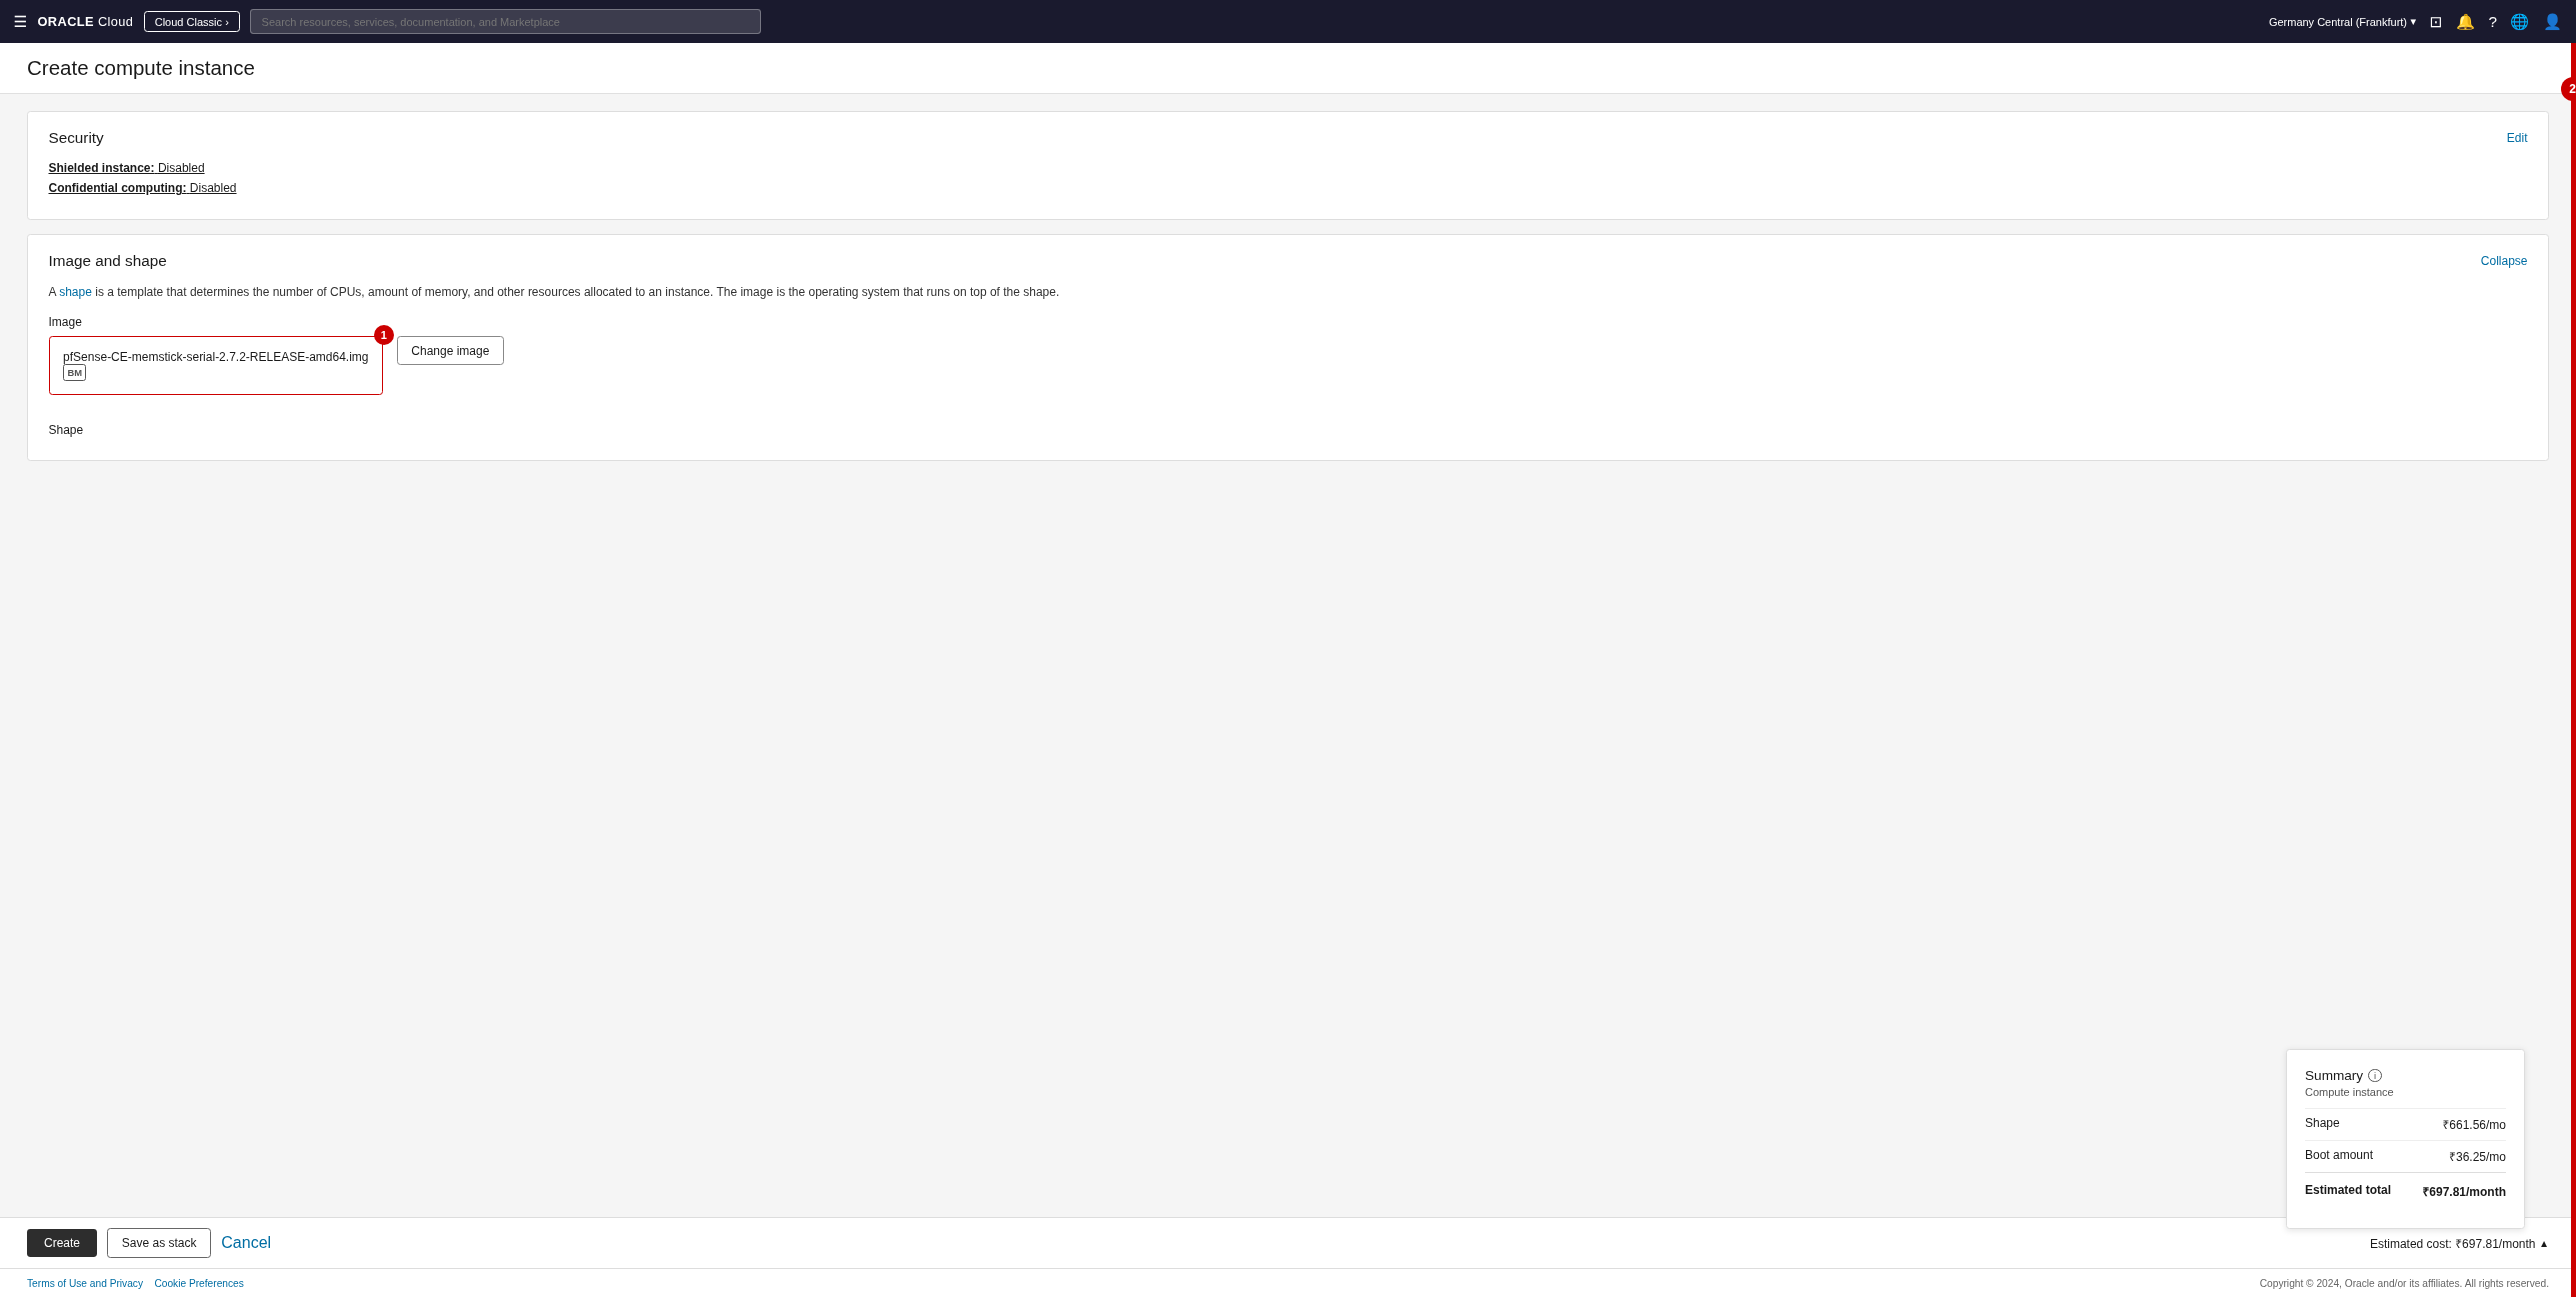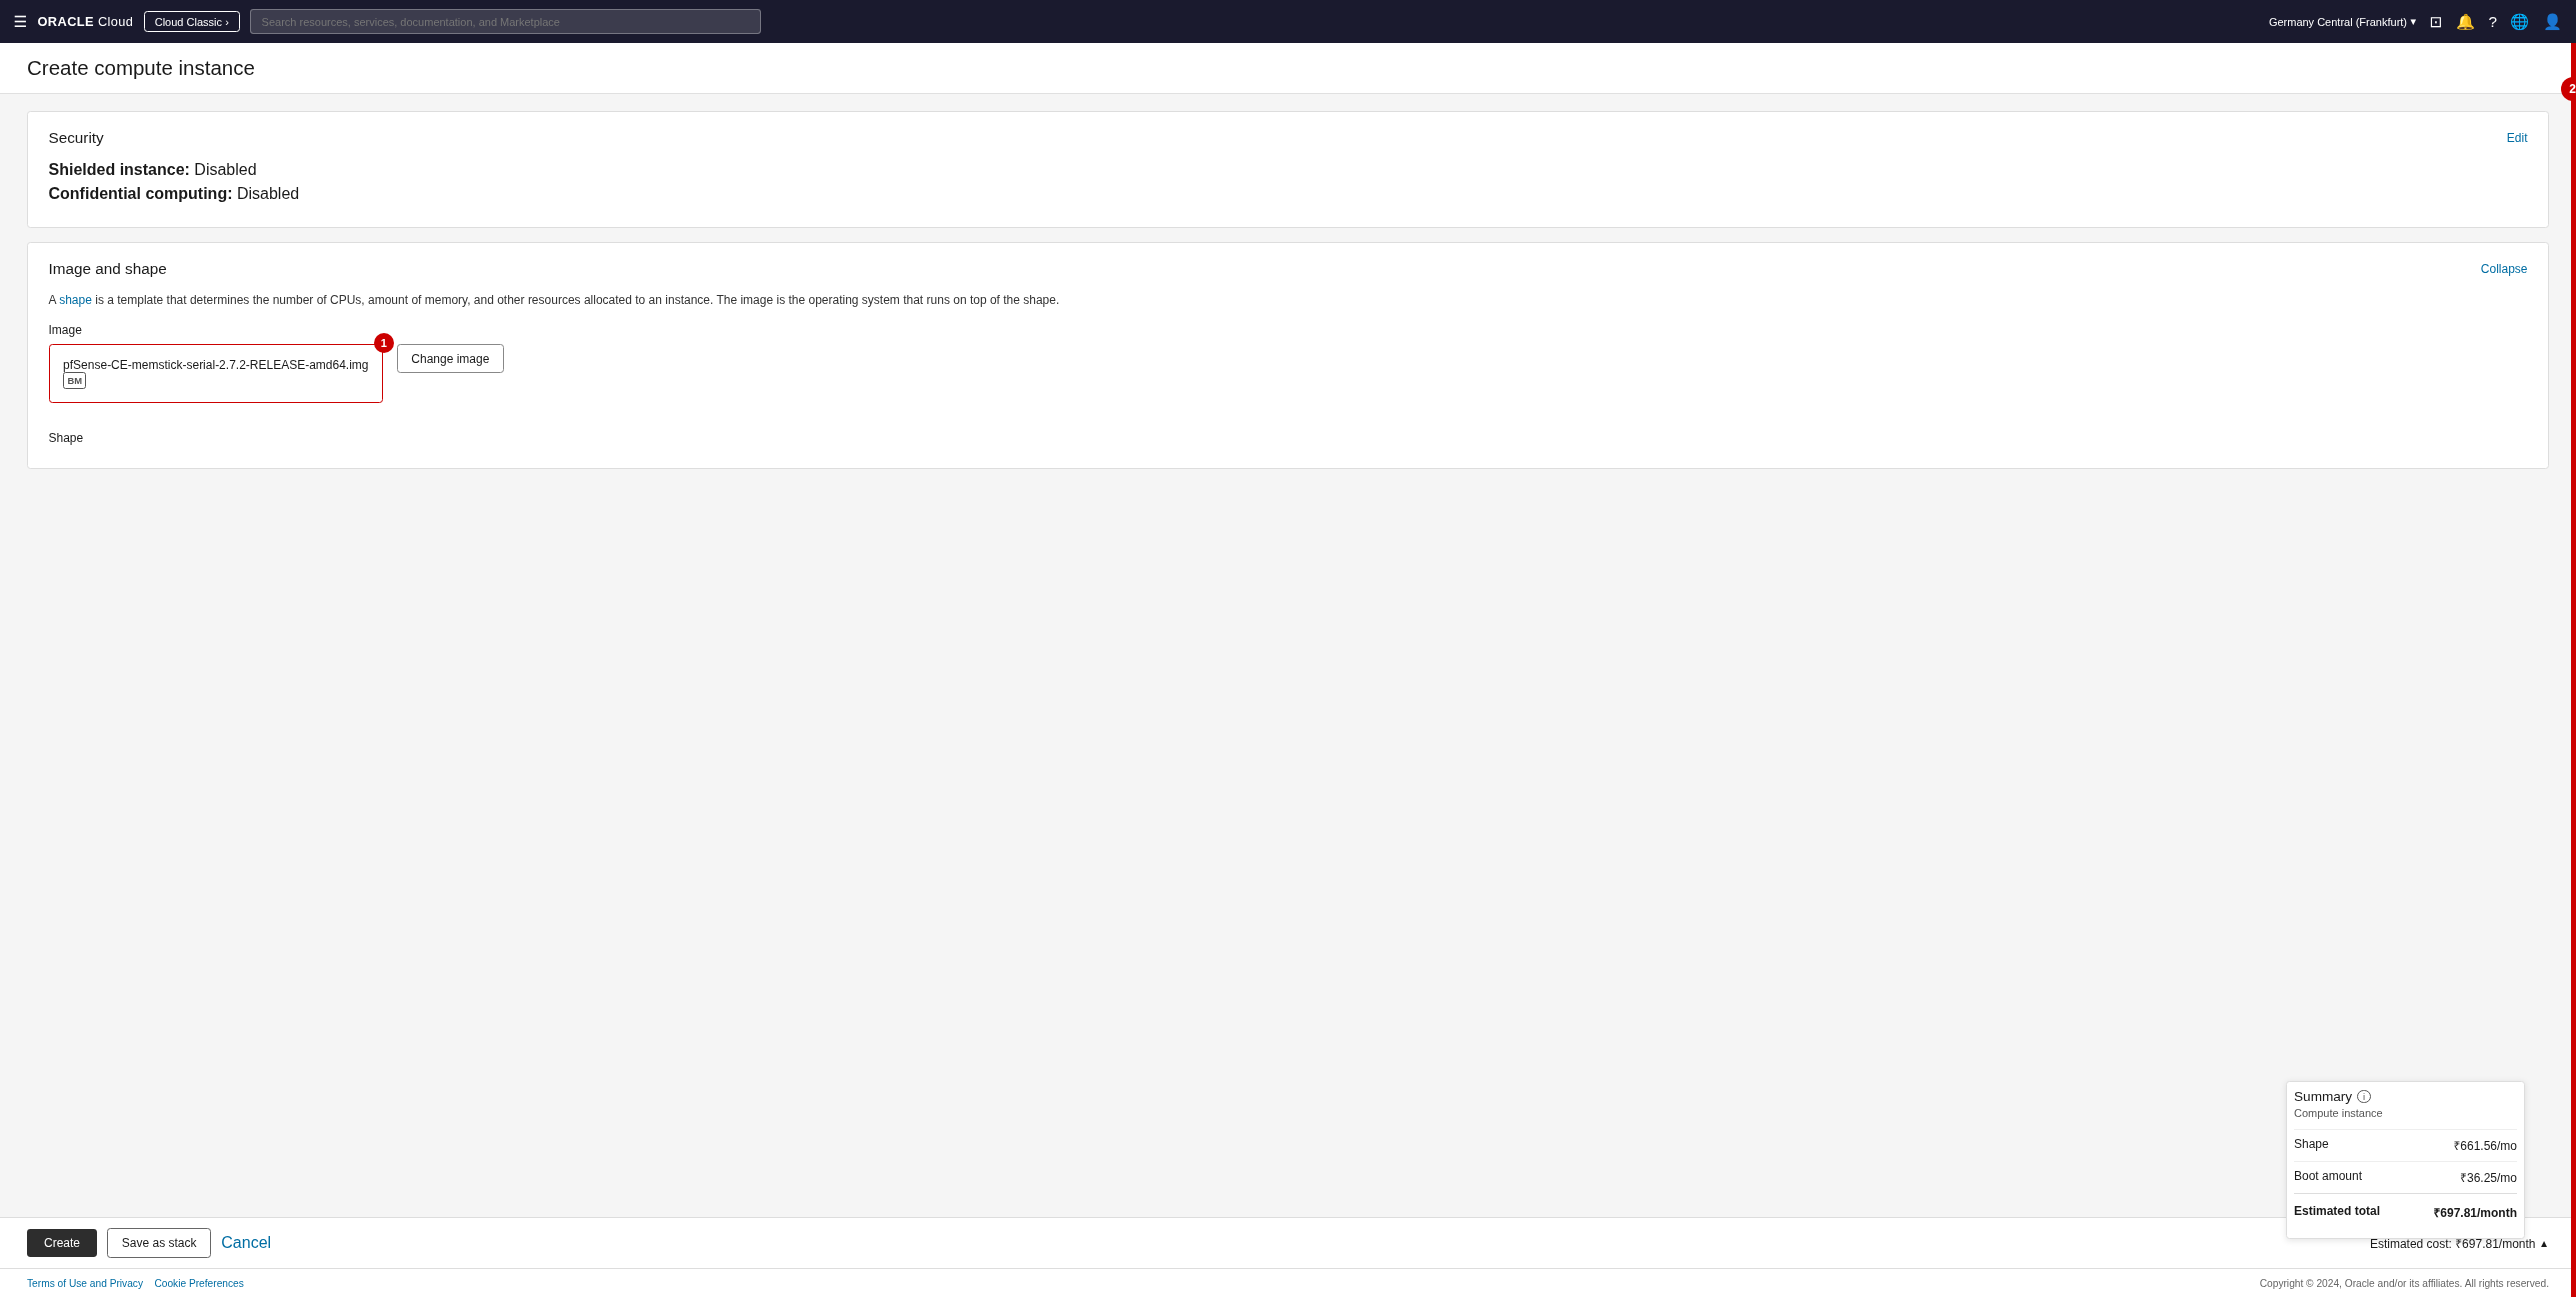--- a/index.html
+++ b/index.html
@@ -69,21 +69,21 @@
       background: white;
       border: 0.9px solid #ddd;
       border-radius: 3.4px;
       padding: 17px 20.5px;
       margin-bottom: 13.6px;
     }
     .card-header { display: flex; justify-content: space-between; align-items: center; margin-bottom: 13.6px; }
     .card-title { font-size: 15.3px; font-weight: 400; }
     .edit-link { color: #006da3; text-decoration: none; cursor: pointer; font-size: 12px; }
 
-    .field-row { margin-bottom: 6.8px; font-size: 16px; }
+    .field-row { margin-bottom: 6.8px; font-size: 12px; text-decoration: underline; }
     .field-row strong { font-weight: 600; }
 
     .description-text { font-size: 12px; color: #333; margin-bottom: 13.6px; line-height: 1.5; }
     .description-text a { color: #006da3; text-decoration: none; }
 
     .section-label { font-size: 12px; font-weight: 400; color: #1a1a1a; margin-bottom: 6.8px; }
 
     
     .image-selection-box {
       border: 1.7px solid #c00;
@@ -177,24 +177,24 @@
       justify-content: space-between;
       flex-shrink: 0;
     }
     .footer a { color: #006da3; text-decoration: none; }
 
     
     .summary-panel {
       background: white;
       border: 0.9px solid #ddd;
       border-radius: 3.4px;
-      padding: 7px;
+      padding: 18px;
       width: 239px;
       position: fixed;
-      bottom: 58px;
+      bottom: 68px;
       right: 51px;
       box-shadow: 0 1.7px 6.8px rgba(0,0,0,0.1);
     }
     .summary-header { display: flex; align-items: center; gap: 5.1px; margin-bottom: 3.4px; }
     .summary-title { font-size: 13.6px; font-weight: 500; }
     .summary-subtitle { font-size: 11px; color: #555; margin-bottom: 10.2px; }
     .summary-row { display: flex; justify-content: space-between; padding: 6.8px 0; border-top: 0.9px solid #eee; font-size: 12px; }
     .summary-total-row { display: flex; justify-content: space-between; padding: 10.2px 0; border-top: 1.7px solid #ddd; font-size: 12px; font-weight: 600; }
     .info-icon {
       width: 13.6px; height: 13.6px;

